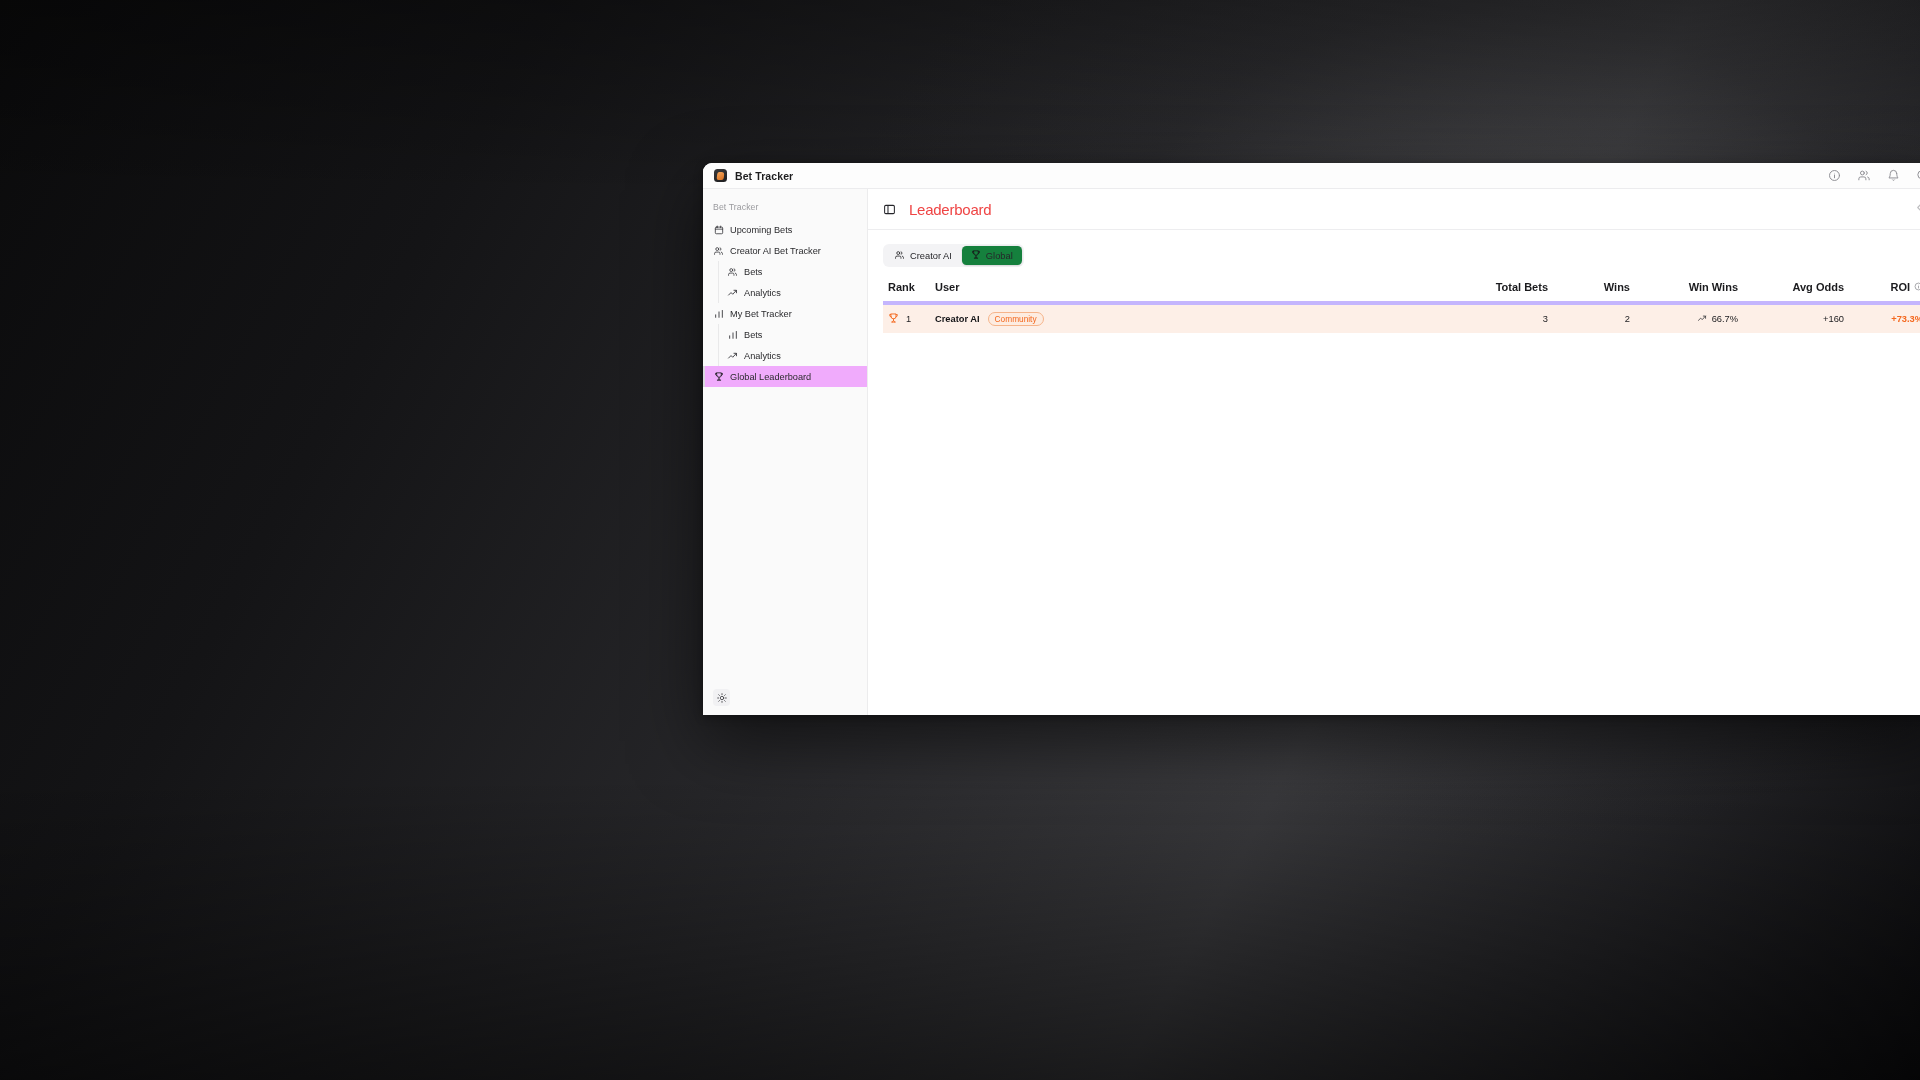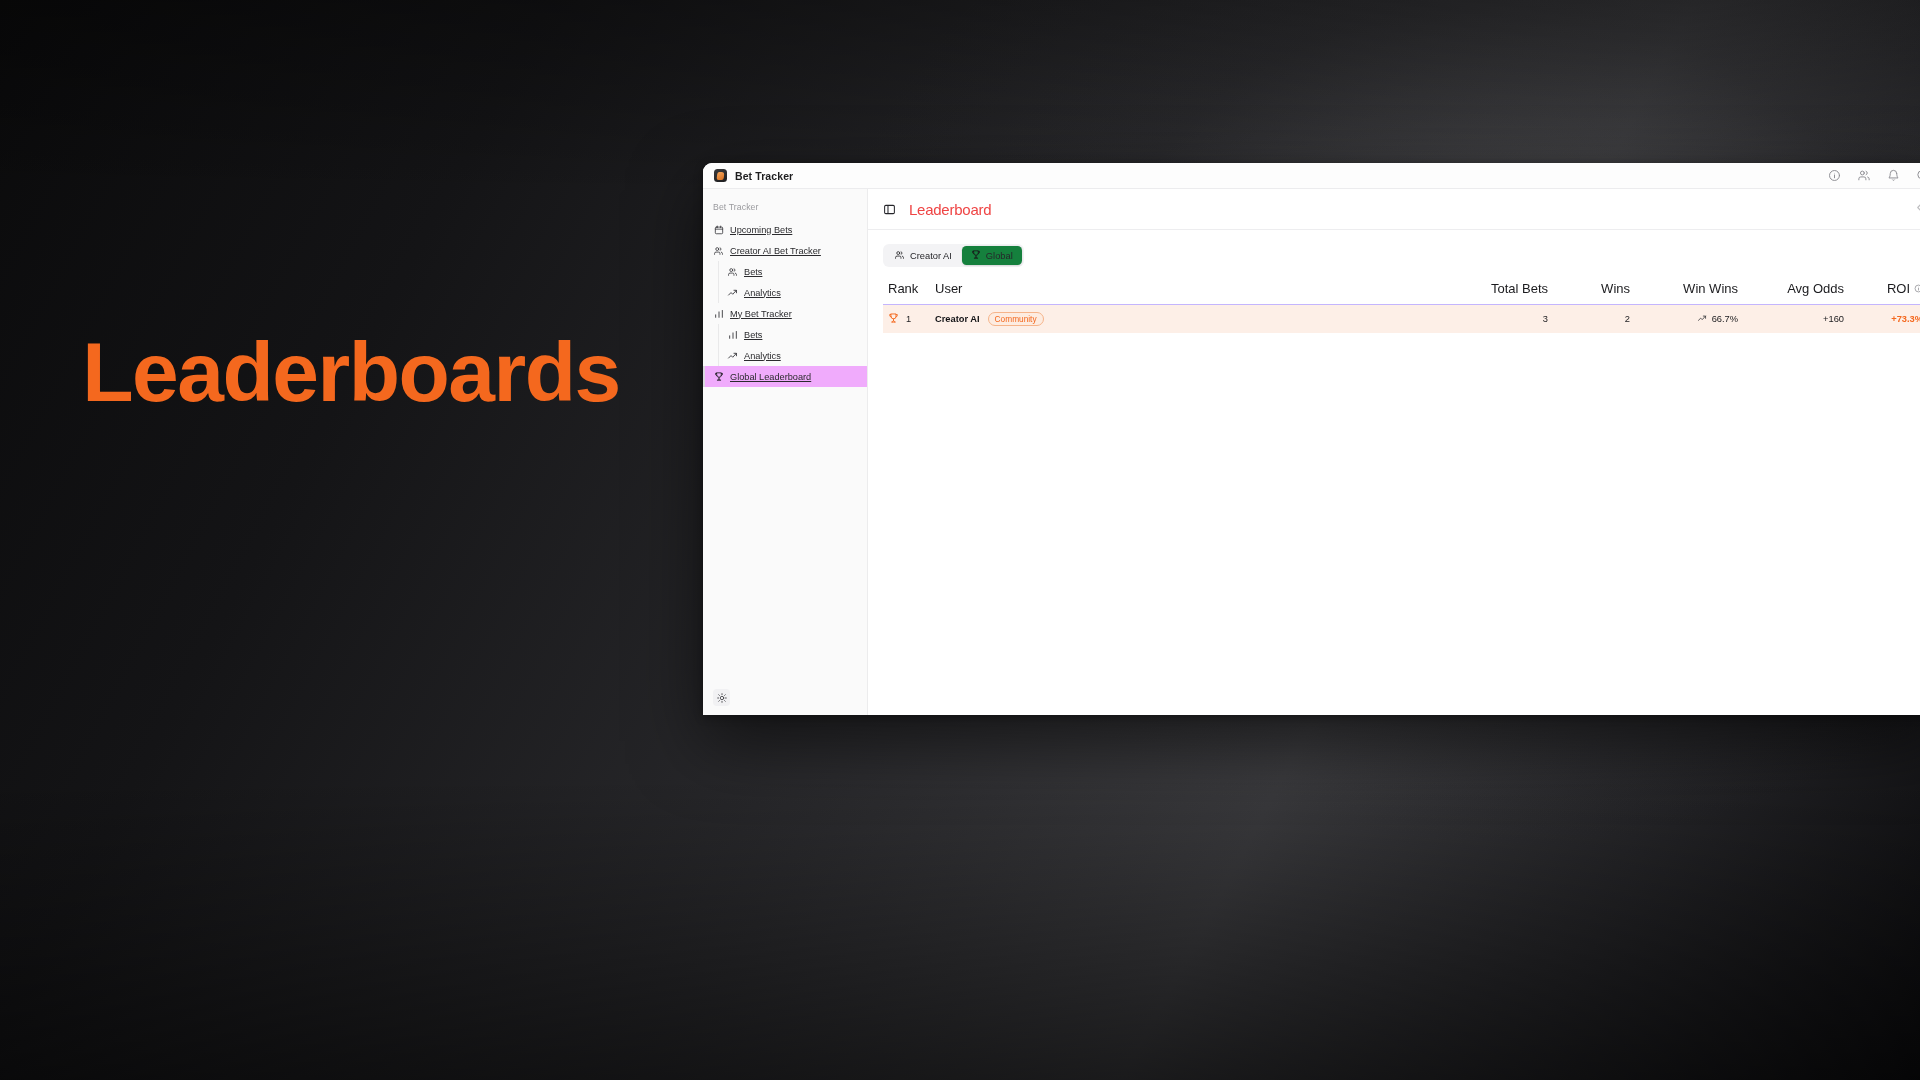--- a/index.html
+++ b/index.html
@@ -59,21 +59,20 @@
     border-right:1px solid #ececed; display:flex; flex-direction:column;
     padding-top:9px;
   }
   .sb-section{
     font-size:8.7px; color:#9a9a9e; padding:4px 0 7px 10px; letter-spacing:.1px;
   }
   .sb-item{
     display:flex; align-items:center; gap:6px; height:21px;
     padding-left:10px; font-size:9.2px; color:#2b2b2e; cursor:default;
     position:relative;
-    text-decoration:underline;
   }
   .sb-item.sub{ padding-left:24px; }
   .sb-item .ic{ width:11px; height:11px; display:flex; align-items:center; justify-content:center; flex:0 0 auto; }
   .sb-item .ic svg{ display:block; }
   .sb-item.active{ background:#f0abfc; }
   .sb-item.active::before{
     content:""; position:absolute; left:0; top:0; bottom:0; width:2px; background:#d9d9dd;
   }
   .sb-nest{ position:relative; }
   .sb-nest::before{
@@ -103,22 +102,22 @@
   .seg-btn{
     display:flex; align-items:center; gap:5px; height:19px; padding:0 9px;
     border-radius:4.5px; font-size:9.3px; font-weight:500; color:#26262a;
   }
   .seg-btn.active{ background:#15803d; box-shadow:0 1px 2px rgba(0,0,0,.10), 0 0 0 .5px rgba(0,0,0,.04); }
 
   
   .table-wrap{ padding:14px 15px 0 15px; }
   table{ width:100%; border-collapse:collapse; table-layout:fixed; }
   thead th{
-    font-size:13px; font-weight:400; color:#1b1b1e; text-align:left;
-    padding:0 0 8px 0; border-bottom:1px solid #c4b5fd; white-space:nowrap;
+    font-size:11px; font-weight:700; color:#1b1b1e; text-align:left;
+    padding:0 0 8px 0; border-bottom:4px solid #c4b5fd; white-space:nowrap;
   }
   thead th.num{ text-align:right; }
   tbody td{
     font-size:9.3px; color:#1b1b1e; padding:7px 0; white-space:nowrap;
   }
   tbody td.num{ text-align:right; }
   tbody tr.top{ background:#fdefe7; }
   .rankcell{ display:flex; align-items:center; gap:7px; padding-left:5px; }
   .rank-num{ font-size:9.3px; color:#1b1b1e; }
   .usercell{ display:flex; align-items:center; gap:8px; }
@@ -132,21 +131,20 @@
   .avg{ padding-right:0; }
   .hdr-roi{ display:inline-flex; align-items:center; gap:4px; }
   .pad-r{ padding-right:5px; }
 </style>
 </head>
 <body>
 
 <div id="stage">
 
   <div class="promo">
-    <div class="promo-title">Leaderboards</div>
   </div>
 
   <div class="app">
 
     <div class="titlebar">
       <span class="app-icon">
           <i></i>
         </span>
       <span class="app-title">Bet Tracker</span>
       <span class="tb-actions">

